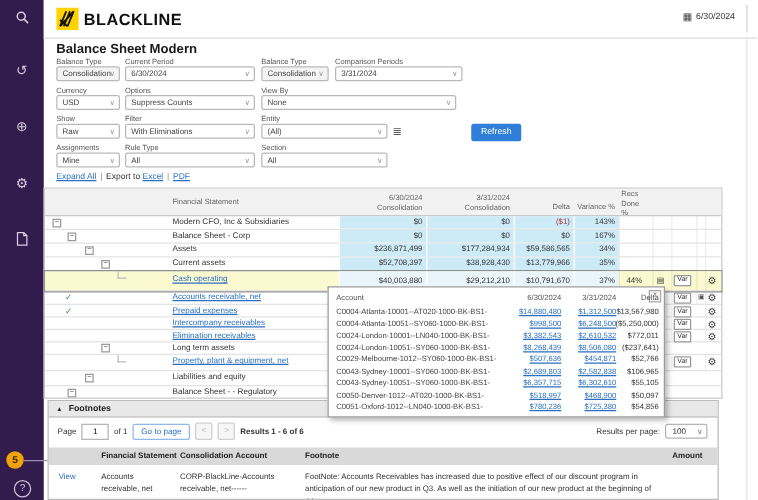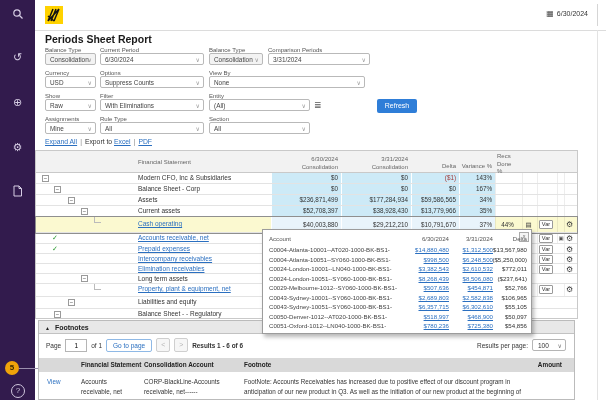--- a/index.html
+++ b/index.html
@@ -116,30 +116,31 @@
   <div id="sb-badge-line"></div>
   <div id="sb-help">?</div>
 </div>
 
 <div id="topbar">
   <div id="logo">
     <svg class="mark" viewBox="0 0 18 18">
       <rect width="18" height="18" fill="#ffd200"></rect>
       <path d="M3 15 L8 3 M6 15 L11 3 M9 15 L14 3 M3 15 L14 3 M3 10 L9 15" stroke="#141414" stroke-width="1.5" fill="none"></path>
     </svg>
+    <span class="brand">BLACKLINE</span>
   </div>
   <div id="hdr-date">
     <span class="cal">▦</span>
     <span>6/30/2024</span>
   </div>
   <div id="hdr-divider"></div>
 </div>
 <div id="right-edge"></div>
 
-<div id="page-title">Periods Sheet Report</div>
+<div id="page-title">Balance Sheet Modern</div>
 
 <div class="flabel" style="left:45px;top:47px">Balance Type</div>
 <div class="dd gray" style="left:45px;top:53px;width:51px"><span>Consolidation</span><span class="chev">∨</span></div>
 <div class="flabel" style="left:100px;top:47px">Current Period</div>
 <div class="dd" style="left:100px;top:53px;width:104px"><span>6/30/2024</span><span class="chev">∨</span></div>
 <div class="flabel" style="left:209px;top:47px">Balance Type</div>
 <div class="dd gray" style="left:209px;top:53px;width:54px"><span>Consolidation</span><span class="chev">∨</span></div>
 <div class="flabel" style="left:268px;top:47px">Comparison Periods</div>
 <div class="dd" style="left:268px;top:53px;width:102px"><span>3/31/2024</span><span class="chev">∨</span></div>
 

